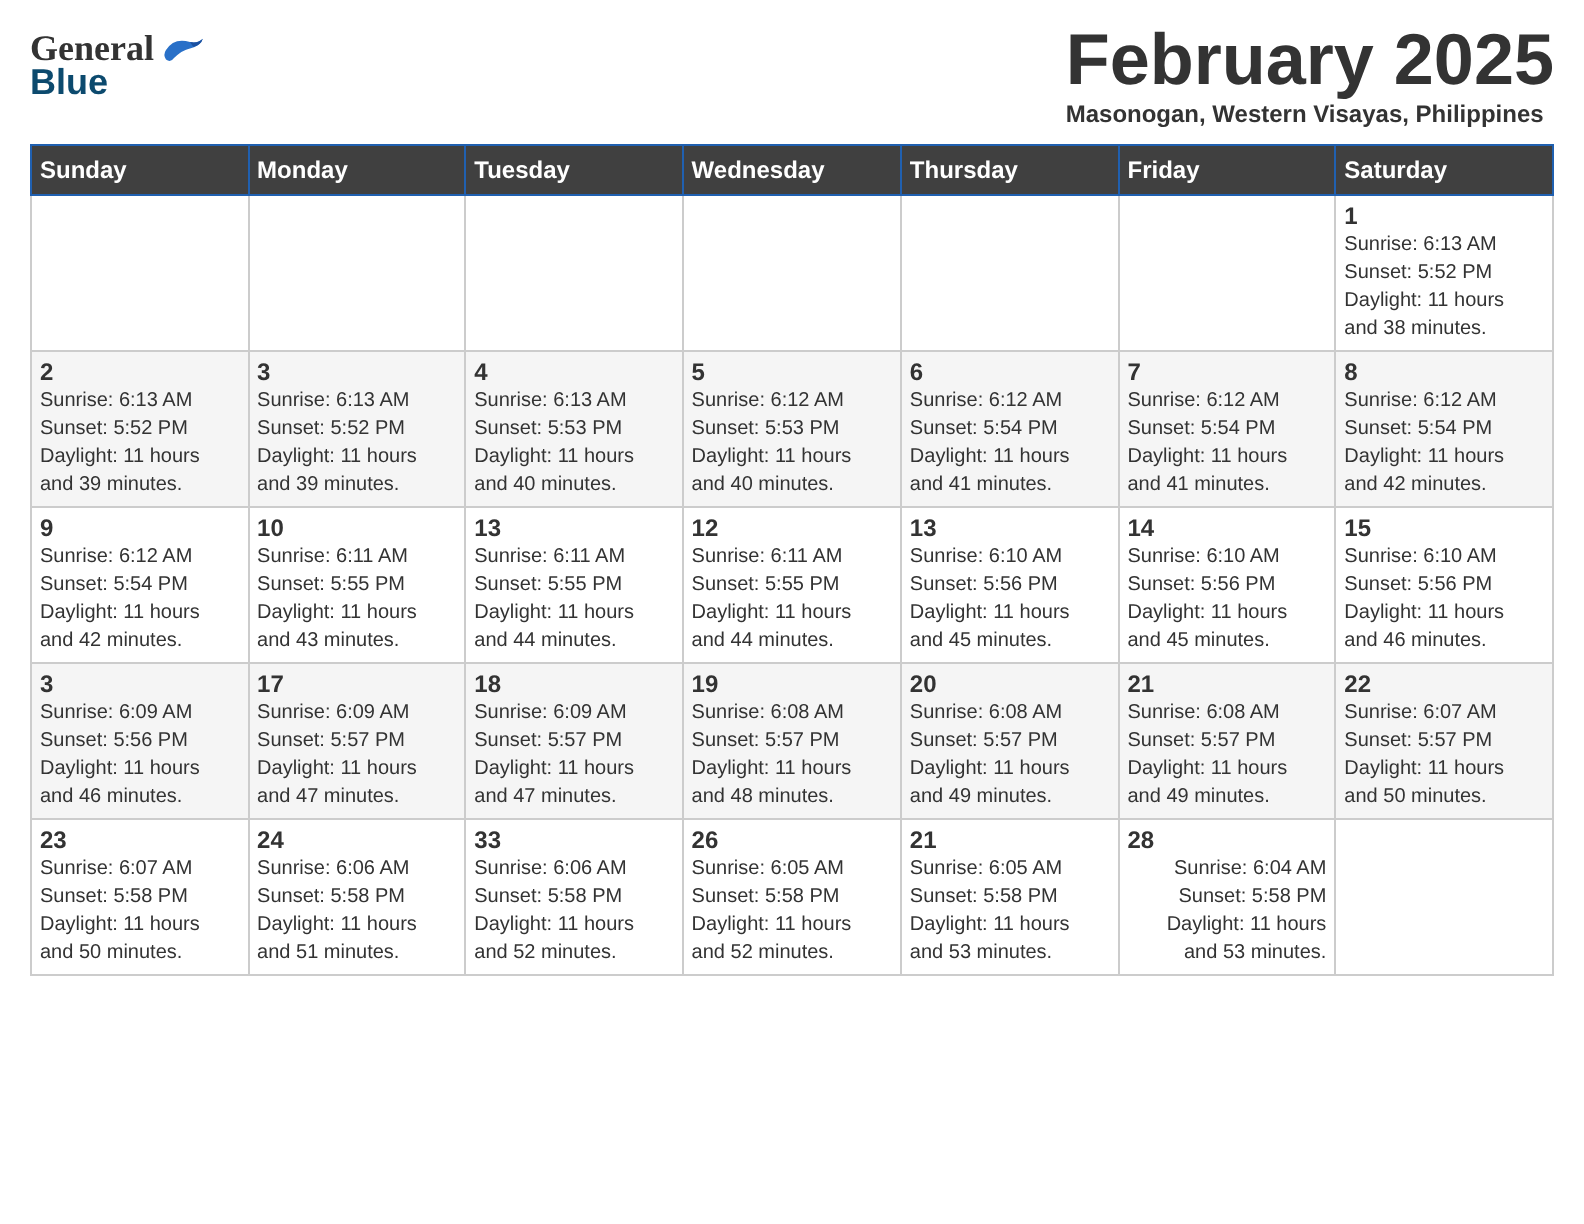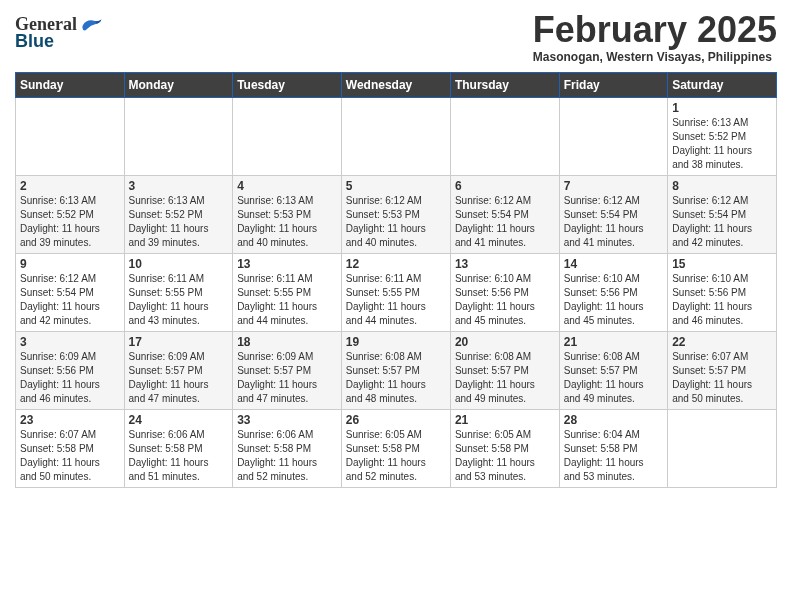--- a/index.html
+++ b/index.html
@@ -324,21 +324,21 @@
         </td>
         <td>
           <span class="day-num">21</span>
           <div class="day-info" style="white-space: pre-line;">Sunrise: 6:05 AM
 Sunset: 5:58 PM
 Daylight: 11 hours
 and 53 minutes.</div>
         </td>
         <td>
           <span class="day-num">28</span>
-          <div class="day-info" style="white-space: pre-line;">Sunrise: 6:04 AM
+          <div class="day-info" style="white-space: pre-line; text-align: right;">Sunrise: 6:04 AM
 Sunset: 5:58 PM
 Daylight: 11 hours
 and 53 minutes.</div>
         </td>
         <td class="empty-cell"></td>
       </tr>
     </tbody>
 </table>
 
 </body></html>

